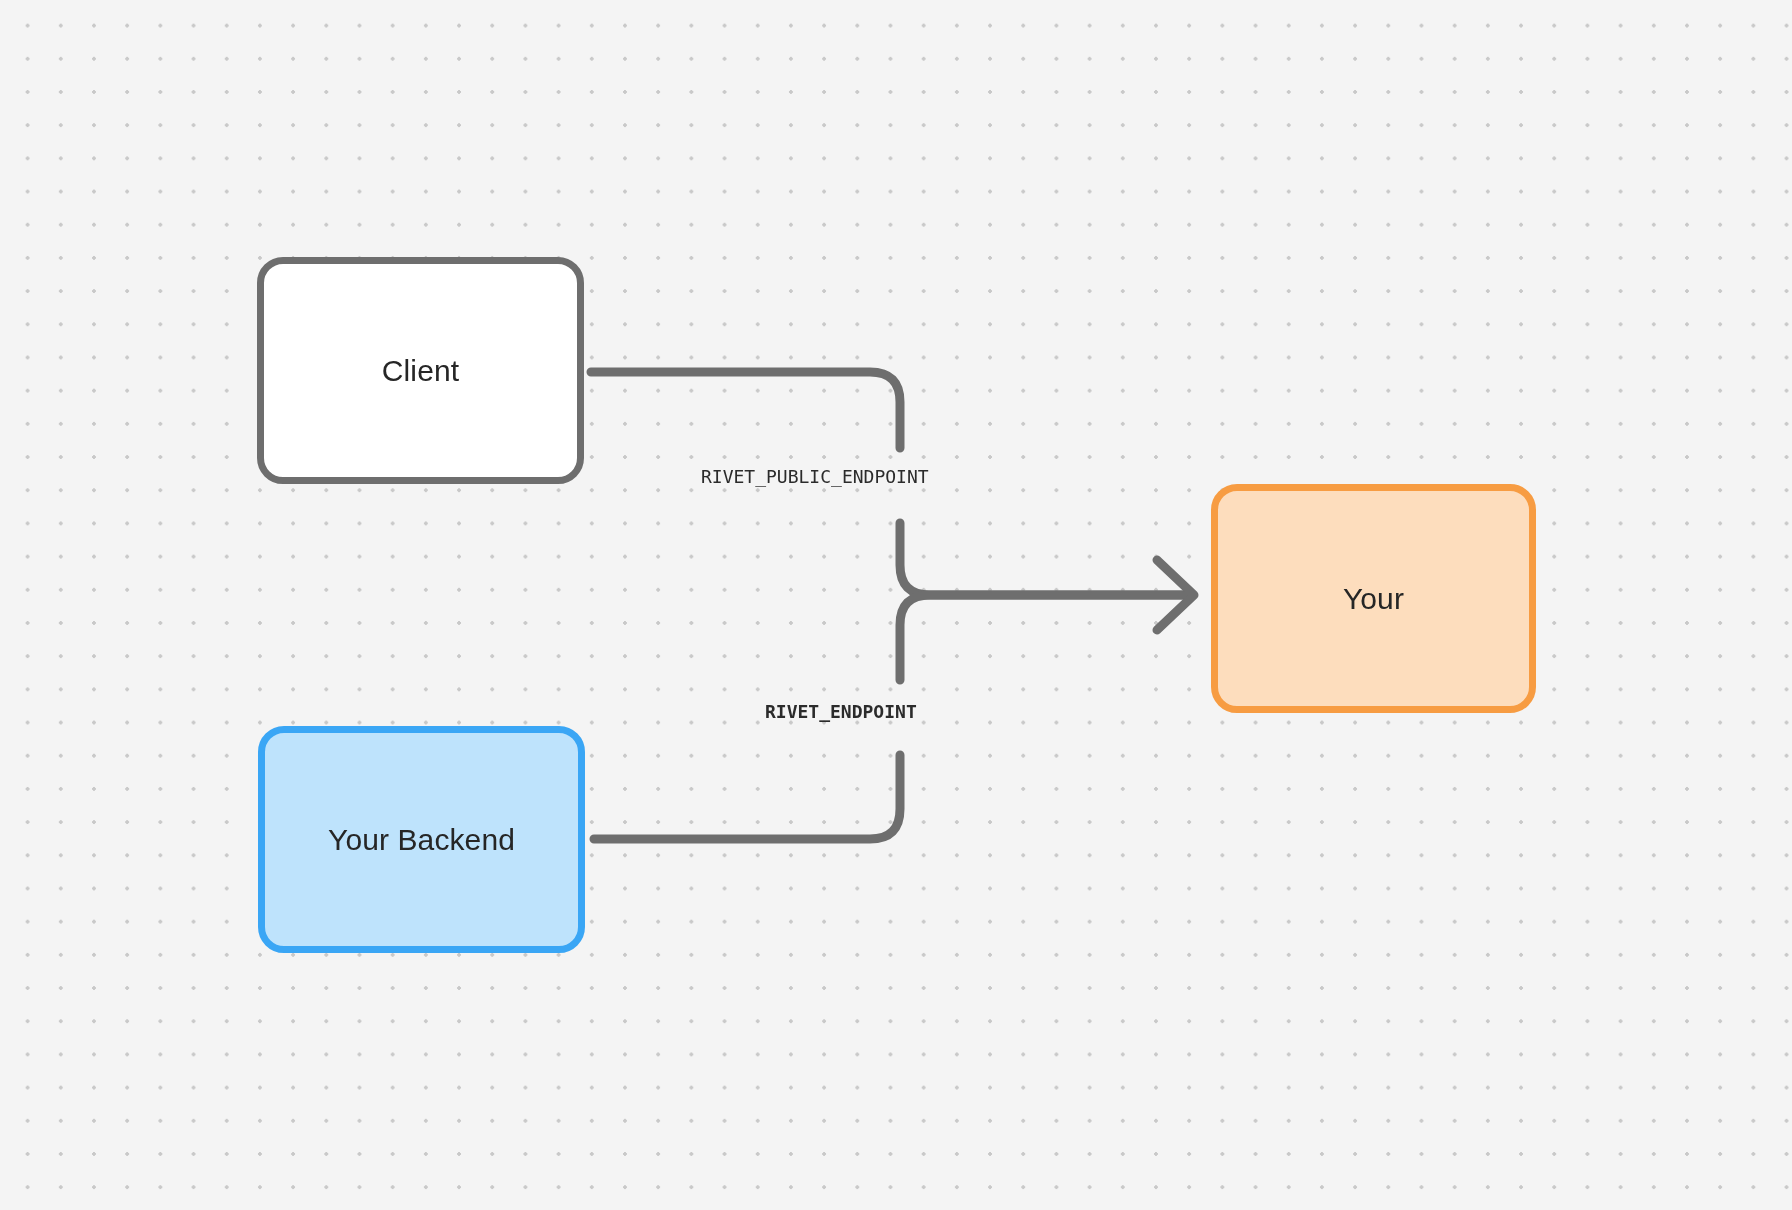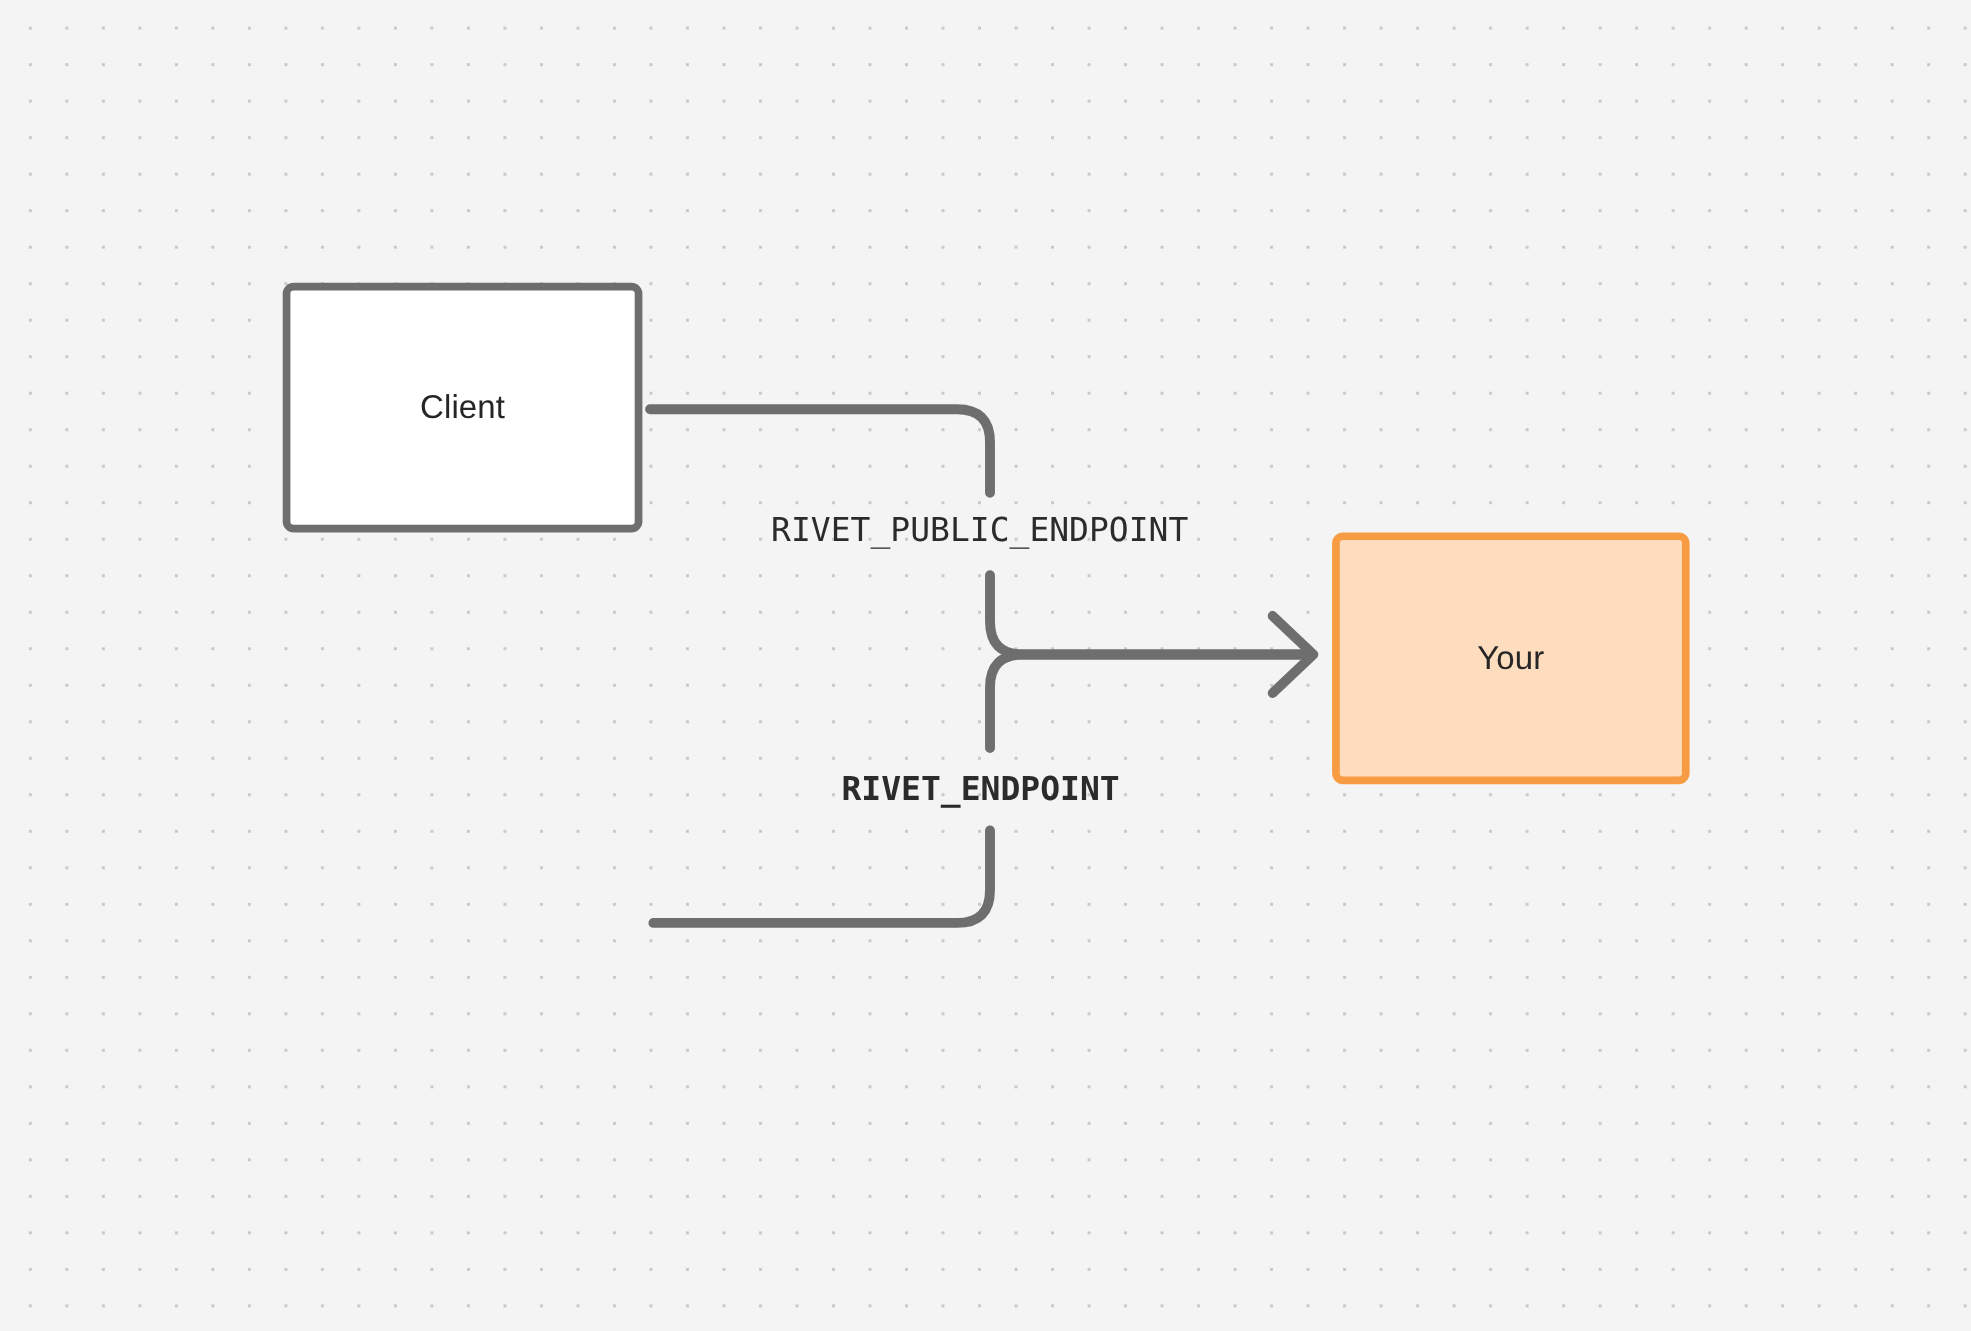--- a/index.html
+++ b/index.html
@@ -35,21 +35,21 @@
     pointer-events: none;
   }
 
   
   .node {
     position: absolute;
     box-sizing: border-box;
     display: flex;
     align-items: center;
     justify-content: center;
-    border-radius: 10px;
+    border-radius: 26px;
     border-style: solid;
     border-width: 7px;
     text-align: center;
   }
   .node-label {
     font-family: "Liberation Sans", sans-serif;
     font-size: 30px;
     font-weight: 400;
     color: #262626;
     letter-spacing: 0.1px;
@@ -81,21 +81,21 @@
     width: 325px;
     height: 229px;
     background: #fdddbd;
     border-color: #f79c42;
   }
 
   
   .edge-label {
     position: absolute;
     font-family: "DejaVu Sans Mono", "Liberation Mono", monospace;
-    font-size: 30px;
+    font-size: 18px;
     font-weight: 400;
     color: #2b2b2b;
     letter-spacing: 0px;
     white-space: nowrap;
     line-height: 1;
   }
   #label-public-endpoint {
     left: 701px;
     top: 468px;
   }
@@ -122,20 +122,23 @@
       <path d="M 900 680 L 900 625 Q 900 595 930 595 L 1190 595" fill="none" stroke="#6e6e6e" stroke-width="9" stroke-linecap="round" stroke-linejoin="round"></path>
     </g>
 
     <path d="M 1157 560 L 1194 595 L 1157 630" fill="none" stroke="#6e6e6e" stroke-width="9" stroke-linecap="round" stroke-linejoin="round"></path>
   </svg>
 
   <div class="node" id="node-client">
     <span class="node-label">Client</span>
   </div>
 
+  <div class="node" id="node-backend">
+    <span class="node-label">Your Backend</span>
+  </div>
 
   <div class="node" id="node-rivet">
     <span class="node-label">Your</span>
   </div>
 
   <div class="edge-label" id="label-public-endpoint">RIVET_PUBLIC_ENDPOINT</div>
 
   <div class="edge-label" id="label-endpoint">RIVET_ENDPOINT</div>
 
 </div>

